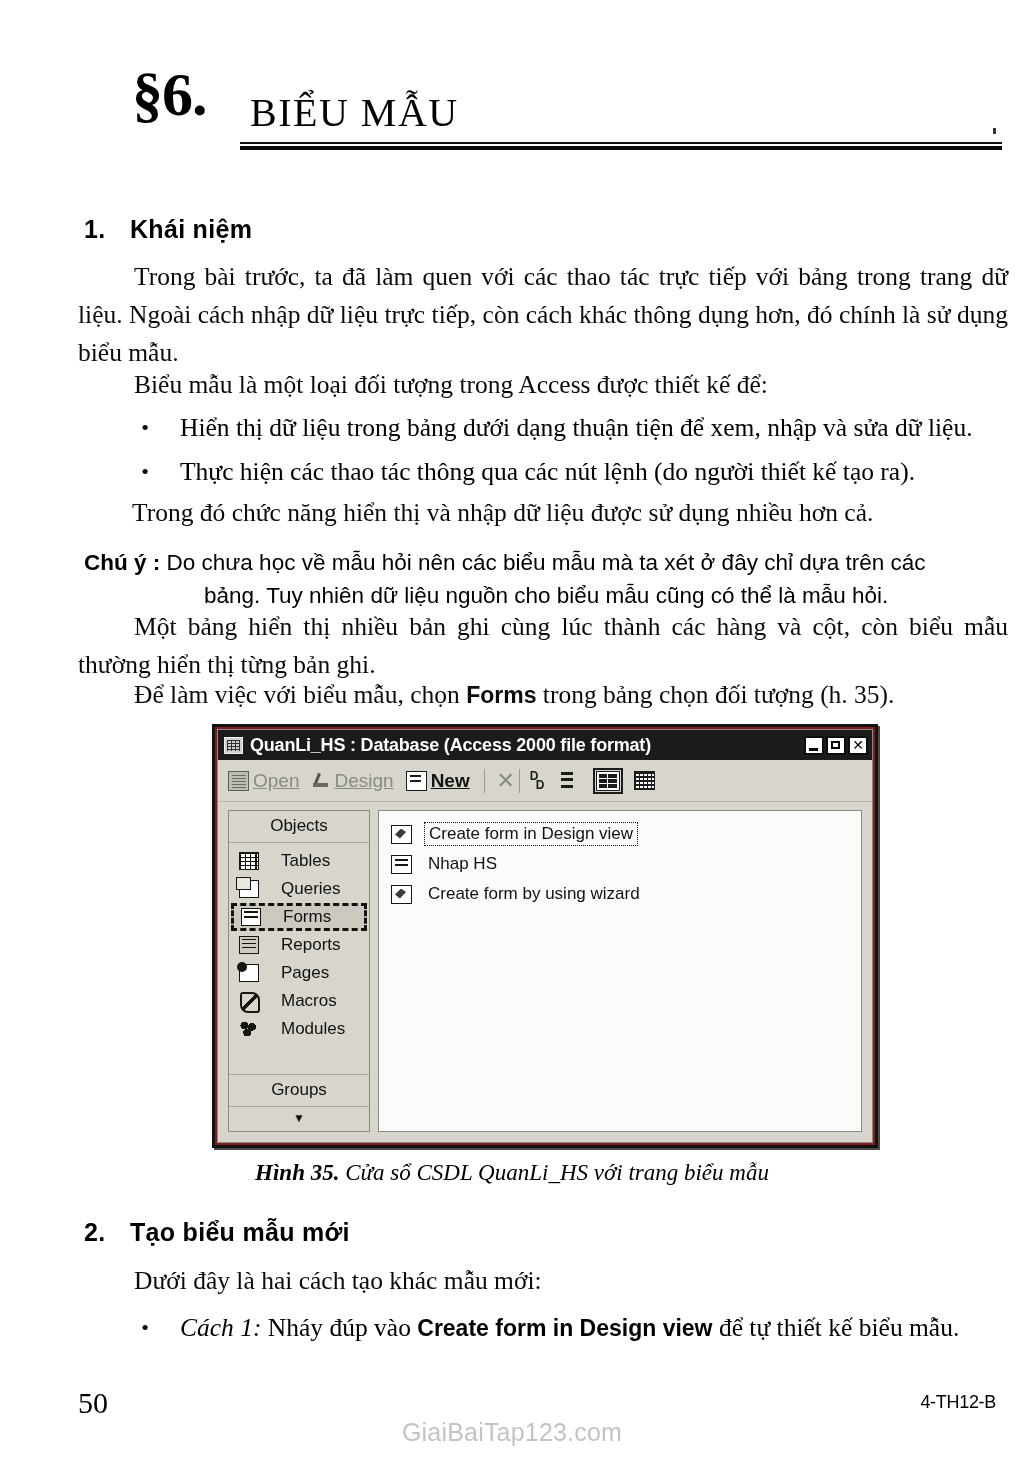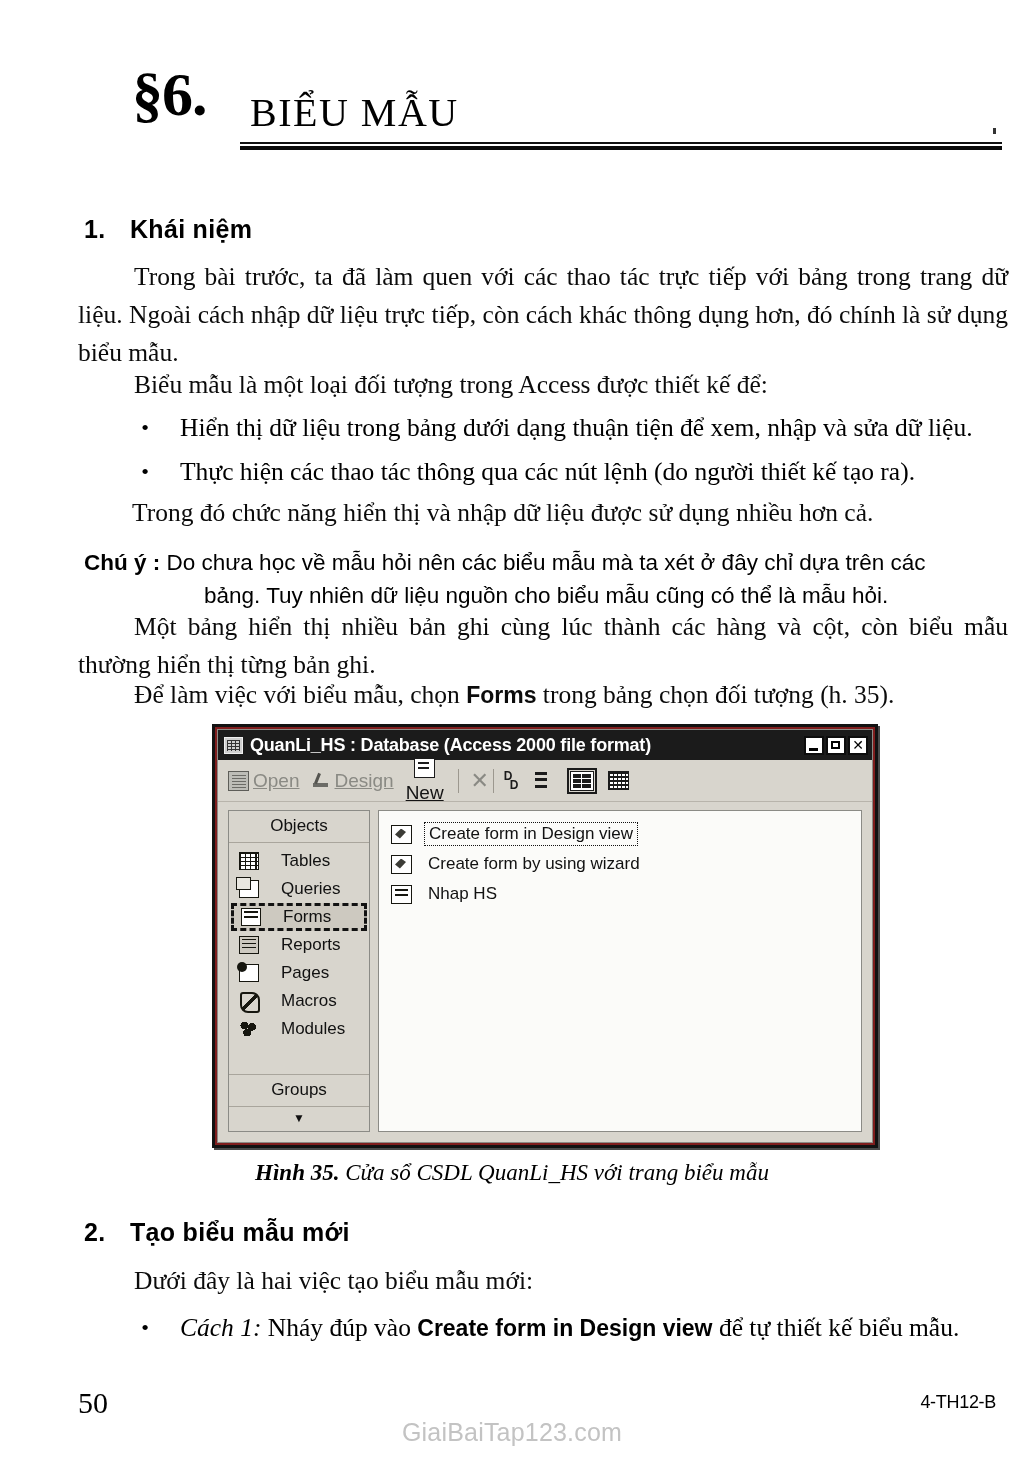--- a/index.html
+++ b/index.html
@@ -301,21 +301,21 @@
   }
   .tbar-item {
     display: flex;
     align-items: center;
     gap: 4px;
     margin-right: 12px;
     font-size: 19px;
     color: #8a8a84;
     white-space: nowrap;
   }
-  .tbar-item.enabled { color: #141414; font-weight: normal; flex-direction: column; }
+  .tbar-item.enabled { color: #141414; font-weight: bold; }
   .tbar-item .u { text-decoration: underline; }
   .tb-sep {
     width: 1px; height: 24px;
     background: #9c988f;
     margin: 0 10px 0 2px;
   }
   .ic {
     width: 19px; height: 18px;
     position: relative;
     flex: 0 0 auto;
@@ -687,42 +687,42 @@
           <div class="obj-footer">Groups</div>
           <div class="obj-expand">▼</div>
         </div>
 
         <div class="listpane">
           <div class="lrow focused">
             <span class="lic design"></span>
             <span class="lbl-txt">Create form in Design view</span>
           </div>
           <div class="lrow">
+            <span class="lic obj"></span>
+            <span class="lbl-txt">Nhap HS</span>
+          </div>
+          <div class="lrow">
             <span class="lic design"></span>
             <span class="lbl-txt">Create form by using wizard</span>
           </div>
-          <div class="lrow">
-            <span class="lic obj"></span>
-            <span class="lbl-txt">Nhap HS</span>
-          </div>
         </div>
 
       </div>
     </div>
   </div>
 
   <div class="fig-cap">
     <span class="cn">Hình 35.</span><span> Cửa sổ CSDL QuanLi_HS với trang biểu mẫu</span>
   </div>
 
   <div class="sec-head" style="left:84px; top:1218px;">
     <span class="num">2.</span><span>Tạo biểu mẫu mới</span>
   </div>
 
-  <div class="para indent nojust" style="left:78px; top:1262px; width:930px;">Dưới đây là hai việc tạo biểu mẫu mới:</div>
+  <div class="para indent nojust" style="left:78px; top:1262px; width:930px;">Dưới đây là hai cách tạo khác mẫu mới:</div>
 
   <div class="bullet-row" style="left:132px; top:1310px; width:876px;">
     <span class="dot">•</span>
     <span class="btxt"><i class="inl">Cách 1:</i><span> Nháy đúp vào </span><b class="sans-b">Create form in Design view</b><span> để tự thiết kế biểu mẫu.</span></span>
   </div>
 
   <div class="pg-num">50</div>
   <div class="pg-code">4-TH12-B</div>
   <div class="watermark">GiaiBaiTap123.com</div>
 

